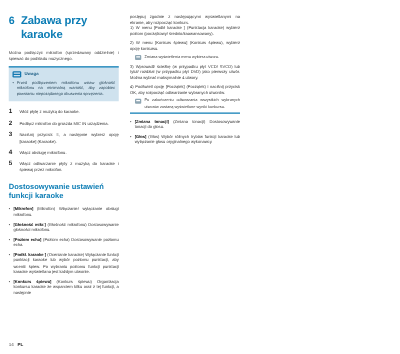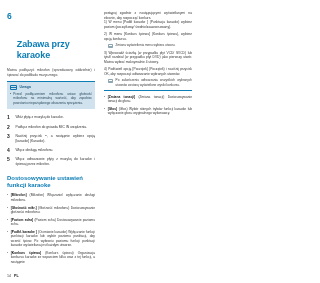--- a/index.html
+++ b/index.html
@@ -13,21 +13,21 @@
   .page{position:absolute;inset:0;}
   .col{position:absolute;top:0;width:88px;}
   .col-left{left:7px;}
   .col-right{left:104px;}
 
   .chapter{
     display:flex;align-items:flex-start;gap:5px;
     color:#0c7db5;margin:11px 0 0 0;
   }
   .chapter-num{font-size:8.5px;font-weight:700;line-height:10px;}
-  .chapter-title{font-size:9px;font-weight:700;line-height:10.5px;letter-spacing:-0.1px;margin-top:28px;}
+  .chapter-title{font-size:9px;font-weight:700;line-height:10.5px;letter-spacing:-0.1px;}
 
   .intro{
     font-size:3.3px;line-height:4.6px;margin-top:8px;color:#3a3a3a;
     text-align:justify;
   }
 
   .note{
     margin-top:4px;background:#cfe2ee;border-top:1.1px solid #0c7db5;
     padding:2.5px 3px 4px 3px;
   }

